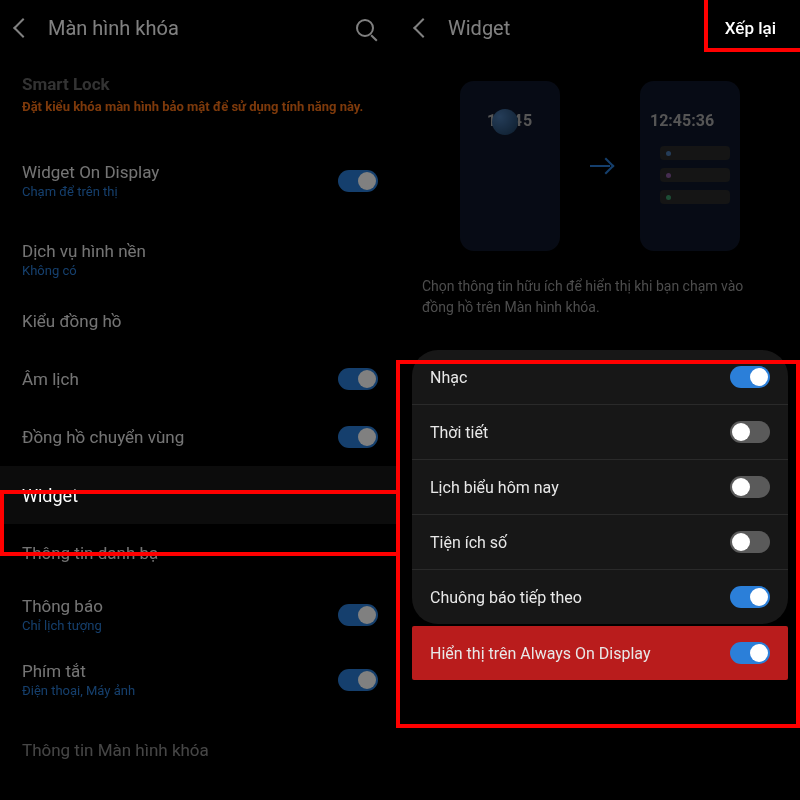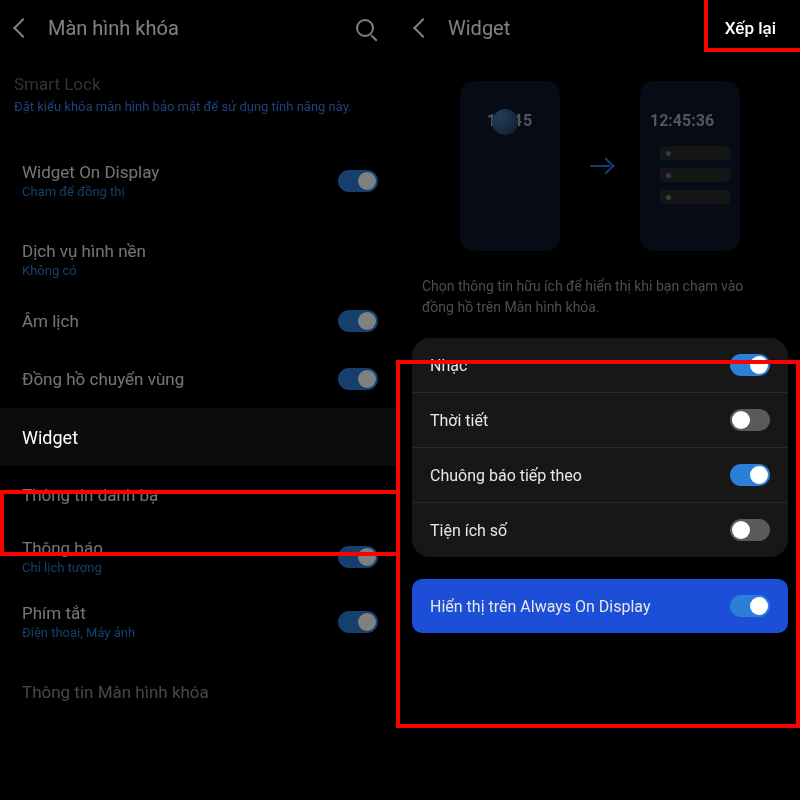--- a/index.html
+++ b/index.html
@@ -70,21 +70,22 @@
       font-weight: 500;
       padding: 4px 8px;
     }
     .row {
       display: flex;
       align-items: center;
       padding: 14px 22px;
       min-height: 58px;
     }
     .row-tall {
-      padding: 18px 14px;
+      padding: 18px 22px;
+      font-weight: bold;
     }
     .row-content {
       flex: 1;
       display: flex;
       flex-direction: column;
     }
     .row-label {
       font-size: 17px;
       color: #e8e8e8;
     }
@@ -209,45 +210,45 @@
       width: 10px;
       height: 10px;
       border-top: 2px solid #2b7fd9;
       border-right: 2px solid #2b7fd9;
       transform: rotate(45deg);
     }
     .desc-text {
       font-size: 14px;
       color: #999;
       line-height: 1.5;
-      padding: 10px 22px 20px;
+      padding: 10px 22px 32px;
     }
     .widget-list {
       background: #171717;
-      border-radius: 18px;
+      border-radius: 26px;
       margin: 0 12px;
     }
     .widget-row {
       display: flex;
       align-items: center;
       padding: 16px 18px;
       border-bottom: 1px solid #2a2a2a;
     }
     .widget-row:last-child {
       border-bottom: none;
     }
     .widget-label {
       font-size: 16px;
       color: #e8e8e8;
       flex: 1;
     }
     .widget-list-2 {
-      background: #1d4ed8;
-      border-radius: 10px;
-      margin: 22px 12px 0;
+      background: #b91c1c;
+      border-radius: 2px;
+      margin: 2px 12px 0;
     }
     .cutoff {
       display: flex;
       align-items: center;
       padding: 14px 22px 0;
     }
   </style>
 </head>
 <body>
 
@@ -257,45 +258,50 @@
       <div class="back-icon"></div>
       <div class="header-title">Màn hình khóa</div>
       <div class="search-icon-wrap">
         <div class="search-icon"></div>
       </div>
     </div>
 
     <div class="row row-tall">
       <div class="row-content">
         <div class="row-label" style="color:#666">Smart Lock</div>
-        <div class="row-sub-gray" style="color:#3b82f6">Đặt kiểu khóa màn hình bảo mật để sử dụng tính năng này.</div>
+        <div class="row-sub-gray" style="color:#f97316">Đặt kiểu khóa màn hình bảo mật để sử dụng tính năng này.</div>
       </div>
     </div>
 
     <div class="gap"></div>
 
     <div class="row">
       <div class="row-content">
         <div class="row-label">Widget On Display</div>
-        <div class="row-sub">Chạm để đồng thị</div>
+        <div class="row-sub">Chạm để trên thị</div>
       </div>
       <div class="toggle toggle-on">
           <div class="toggle-knob"></div>
         </div>
     </div>
 
     <div class="gap"></div>
 
     <div class="row">
       <div class="row-content">
         <div class="row-label">Dịch vụ hình nền</div>
         <div class="row-sub">Không có</div>
       </div>
     </div>
 
+    <div class="row">
+      <div class="row-content">
+        <div class="row-label">Kiểu đồng hồ</div>
+      </div>
+    </div>
 
     <div class="row">
       <div class="row-content">
         <div class="row-label">Âm lịch</div>
       </div>
       <div class="toggle toggle-on">
           <div class="toggle-knob"></div>
         </div>
     </div>
 
@@ -394,31 +400,37 @@
           <div class="toggle-knob"></div>
         </div>
     </div>
     <div class="widget-row">
       <div class="widget-label">Thời tiết</div>
       <div class="toggle toggle-off">
           <div class="toggle-knob"></div>
         </div>
     </div>
     <div class="widget-row">
-      <div class="widget-label">Chuông báo tiếp theo</div>
-      <div class="toggle toggle-on">
+      <div class="widget-label">Lịch biểu hôm nay</div>
+      <div class="toggle toggle-off">
           <div class="toggle-knob"></div>
         </div>
     </div>
     <div class="widget-row">
       <div class="widget-label">Tiện ích số</div>
       <div class="toggle toggle-off">
           <div class="toggle-knob"></div>
         </div>
     </div>
+    <div class="widget-row">
+      <div class="widget-label">Chuông báo tiếp theo</div>
+      <div class="toggle toggle-on">
+          <div class="toggle-knob"></div>
+        </div>
+    </div>
   </div>
 
   <div class="widget-list-2">
     <div class="widget-row" style="border-bottom:none">
       <div class="widget-label">Hiển thị trên Always On Display</div>
       <div class="toggle toggle-on">
           <div class="toggle-knob"></div>
         </div>
     </div>
   </div>

